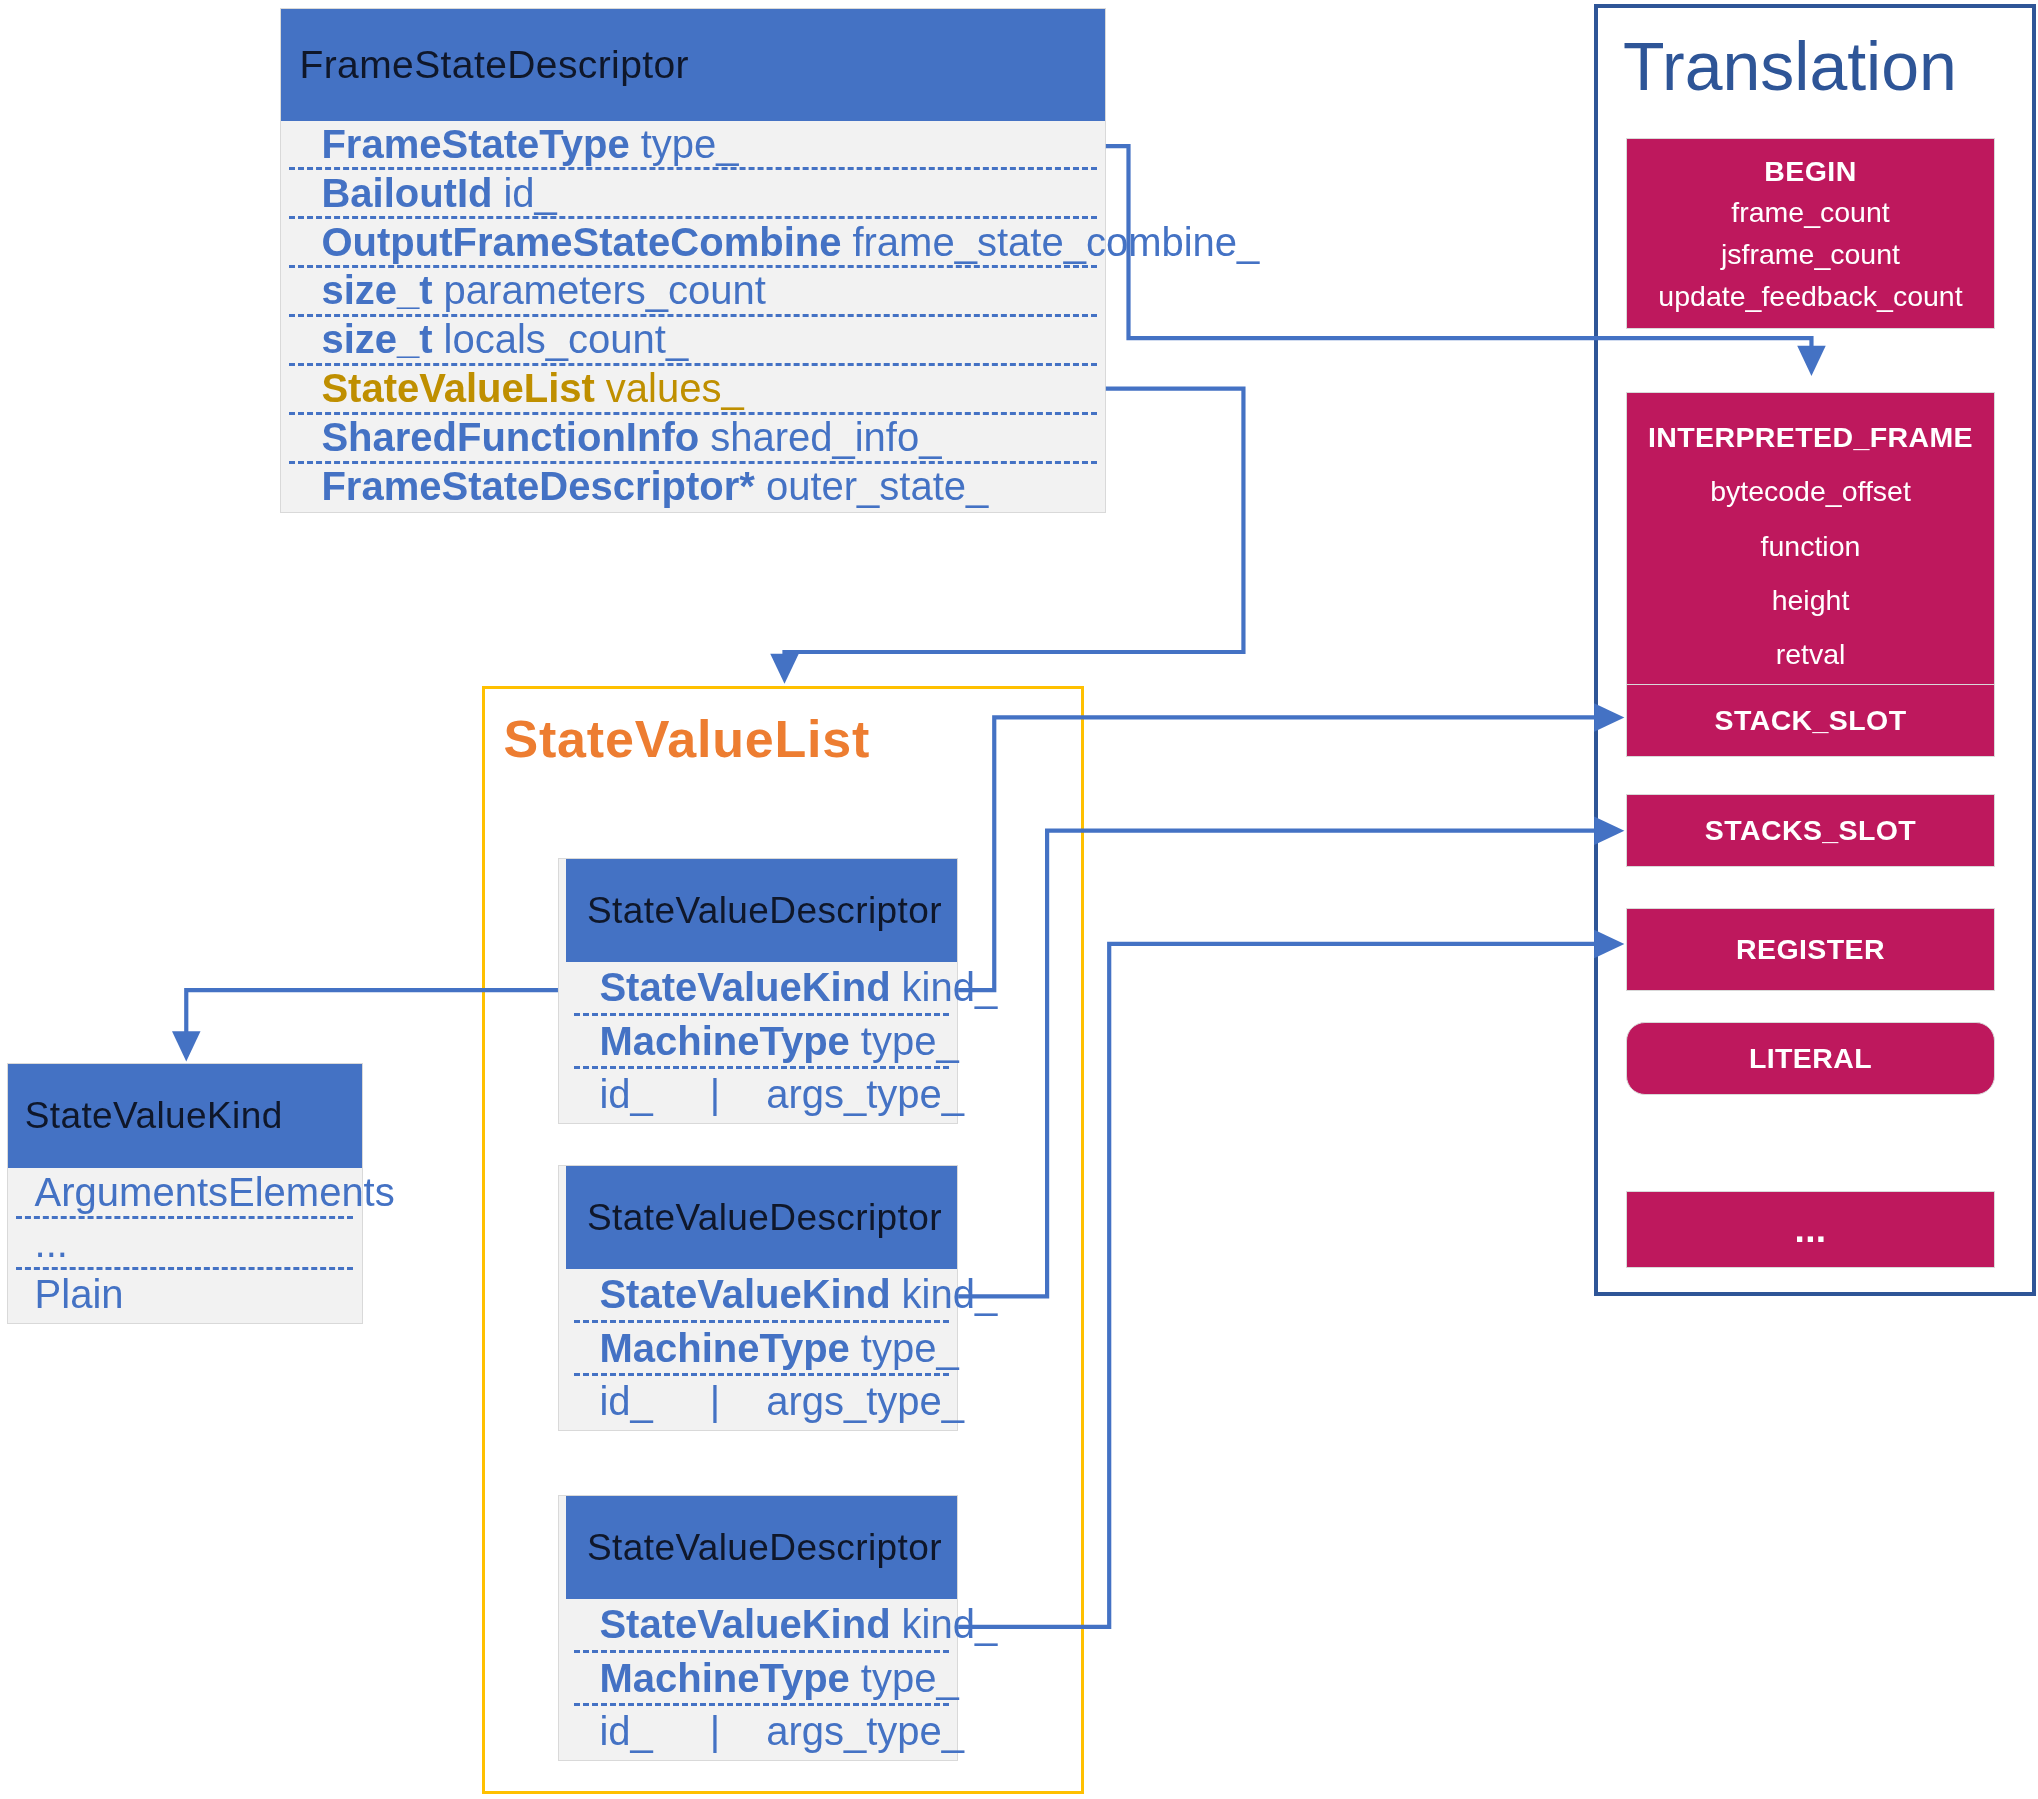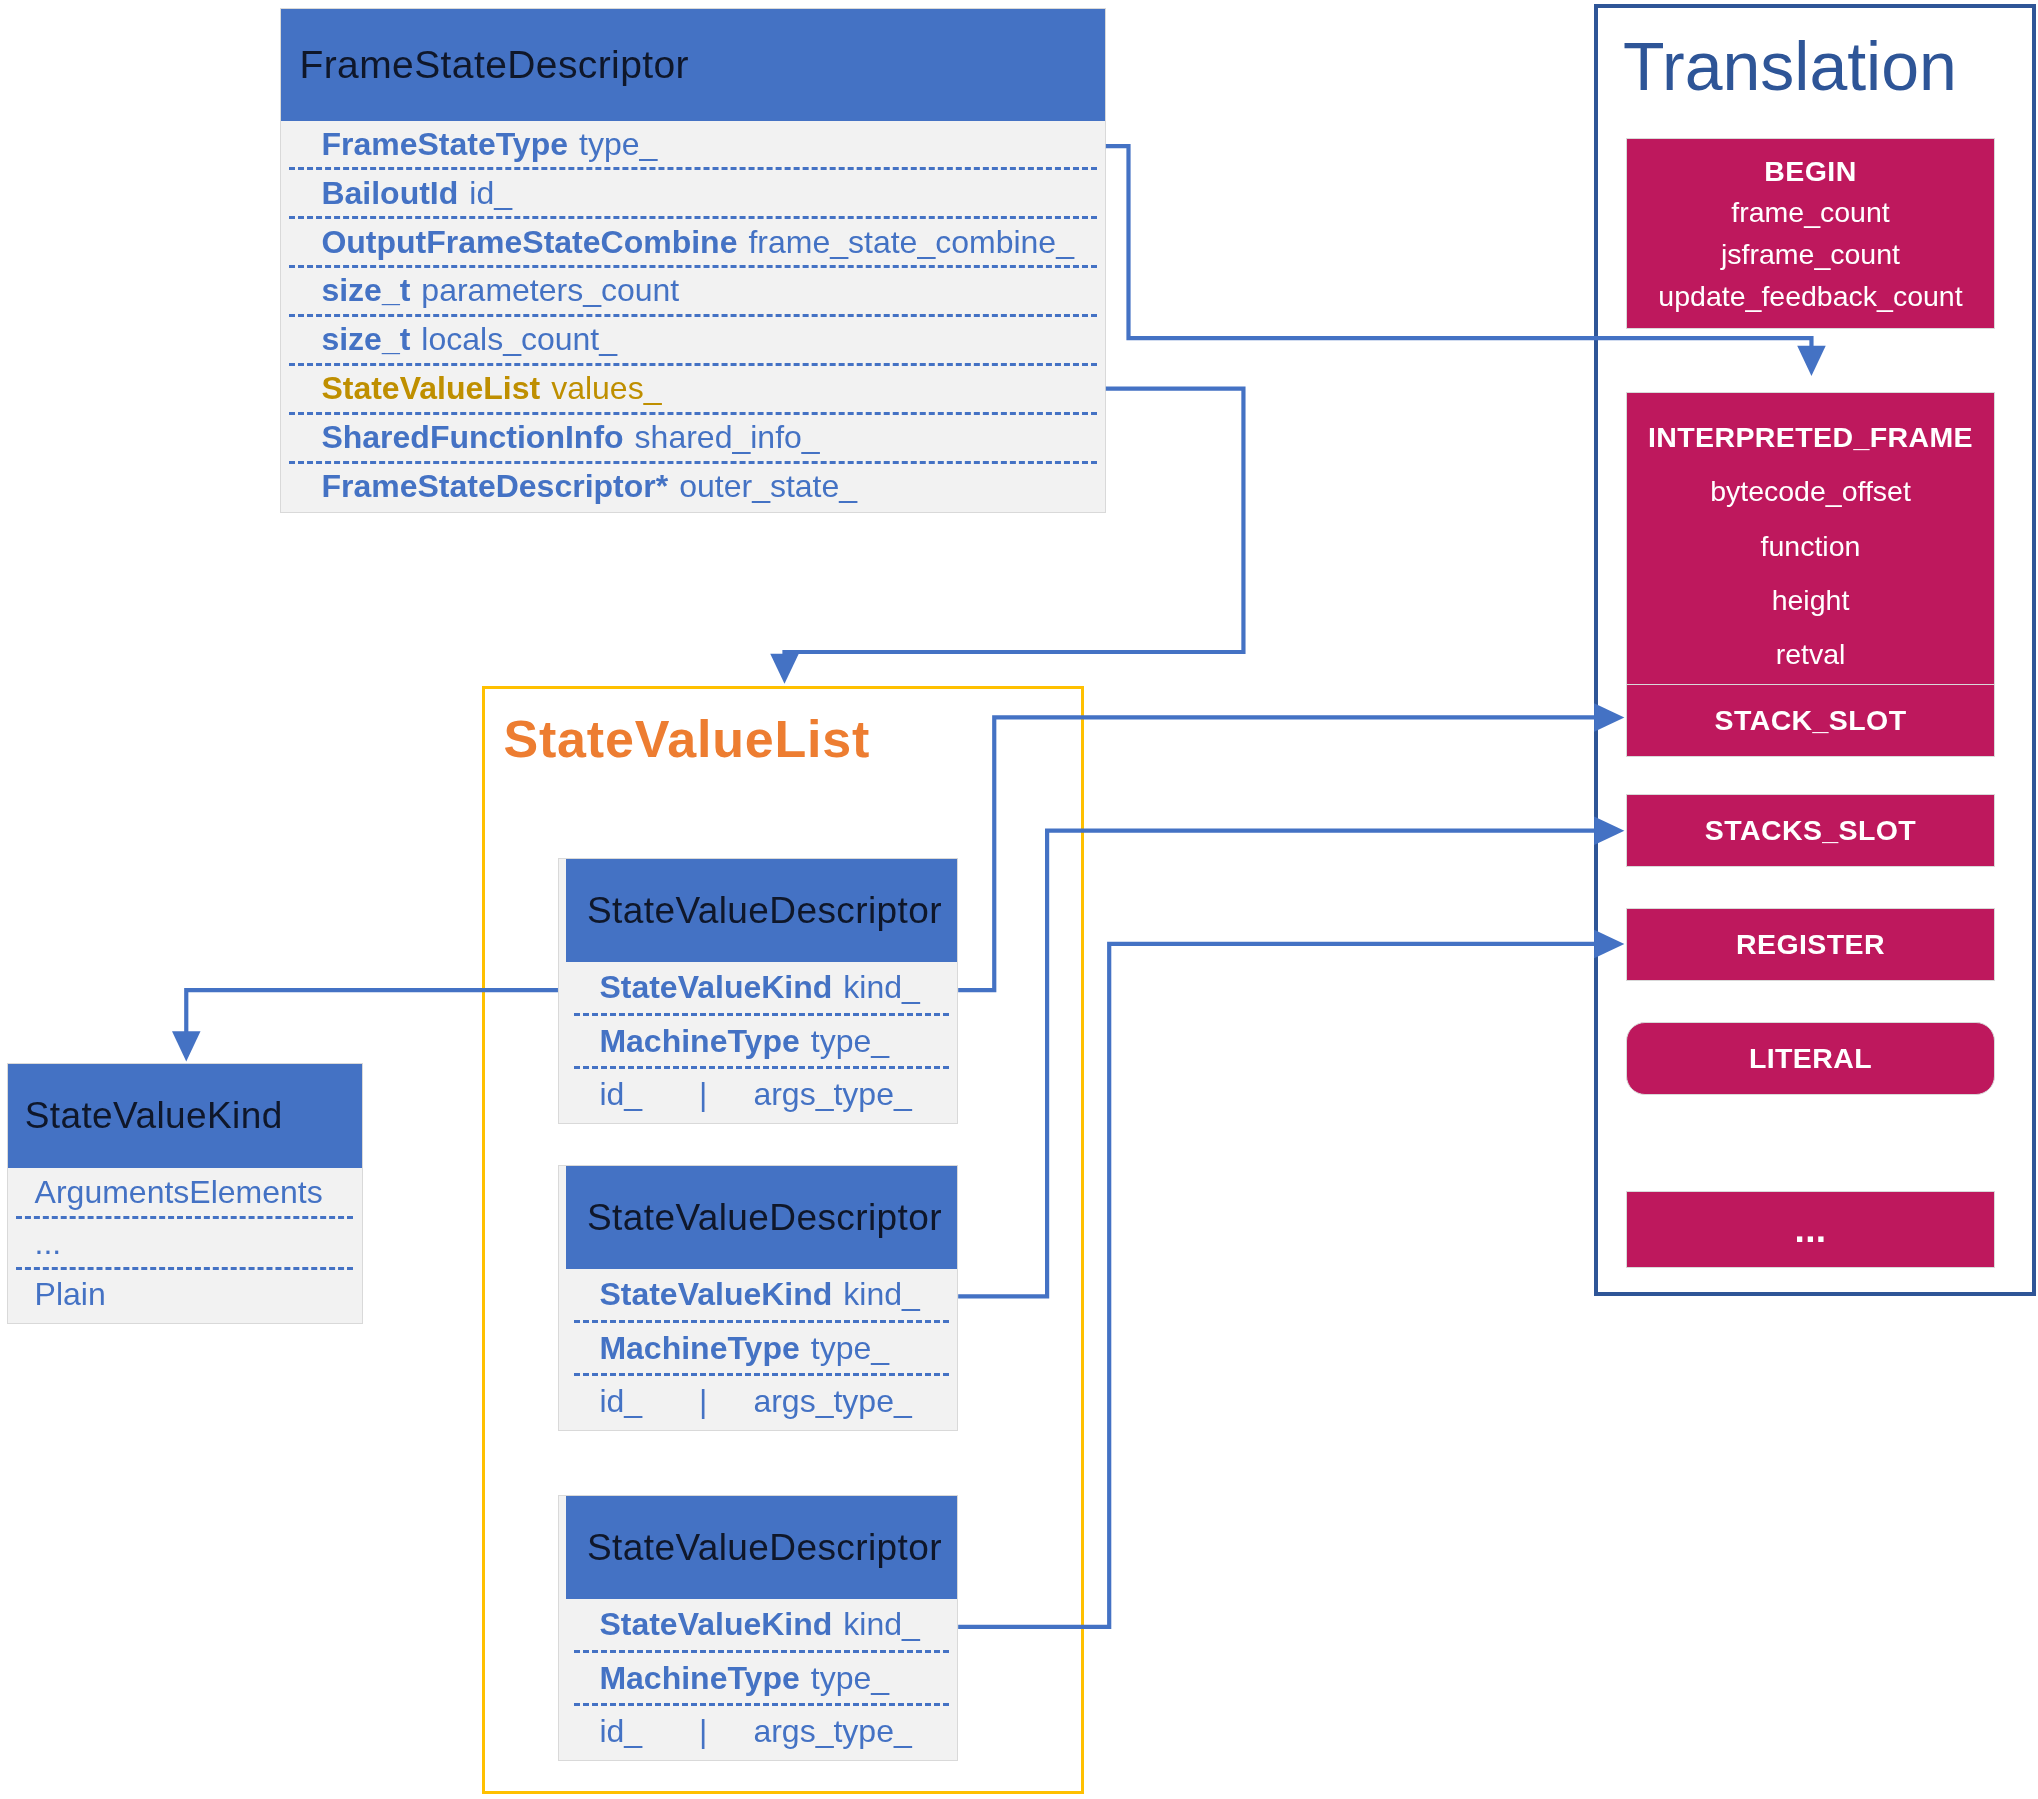--- a/index.html
+++ b/index.html
@@ -10,21 +10,21 @@
   }
   
   .classbox{position:absolute;border:1.7px solid #d9d9d9;background:#f2f2f2;}
   .classbox .hdr{
     background:#4472c4;color:#0f172a;display:flex;align-items:center;
     font-size:39px;letter-spacing:0.4px;
   }
   .classbox .body{display:flex;flex-direction:column;}
   .classbox .row{
     flex:1;display:flex;align-items:center;gap:11px;
-    margin:0 8.4px;color:#4472c4;font-size:32px;white-space:nowrap;
+    margin:0 8.4px;color:#4472c4;font-size:40px;white-space:nowrap;
   }
   .classbox .row + .row{border-top:3.4px dashed #4472c4;}
   .tname{font-weight:700;}
   .gold{color:#bf8f00;}
   
   #fsd{left:280px;top:8.4px;width:826px;height:505px;}
   #fsd .hdr{height:112px;padding-left:18.5px;}
   #fsd .body{height:388px;}
   #fsd .row{padding-left:32px;}
   
@@ -53,21 +53,21 @@
     position:absolute;left:28px;width:369px;background:#be185d;border:1.7px solid #d9d9d9;
     color:#ffffff;display:flex;flex-direction:column;align-items:center;
     justify-content:space-evenly;font-size:28.5px;text-align:center;padding:6.7px 0;
   }
   .tblock .bhdr{font-weight:700;letter-spacing:0.4px;}
   .tblock.single{justify-content:center;}
   #tb-begin{top:130px;height:191px;}
   #tb-interpreted{top:384px;height:308px;}
   #tb-stackslot{top:676px;height:73px;}
   #tb-stacksslot{top:786px;height:73px;}
-  #tb-register{top:900px;height:73px;}
+  #tb-register{top:900px;height:83px;}
   #tb-literal{top:1014px;height:73px;border-radius:19px;}
   #tb-dots{top:1183px;height:77px;}
   #tb-dots .bhdr{font-size:37px;line-height:17px;}
   
   #wires{position:absolute;left:0;top:0;width:2038px;height:1799px;pointer-events:none;}
 </style>
 </head>
 <body>
 
 <div id="canvas">

